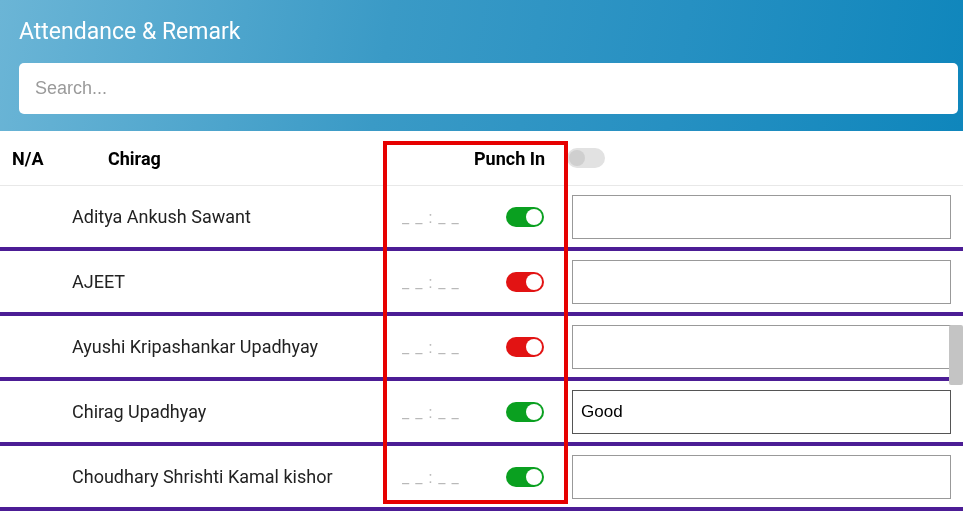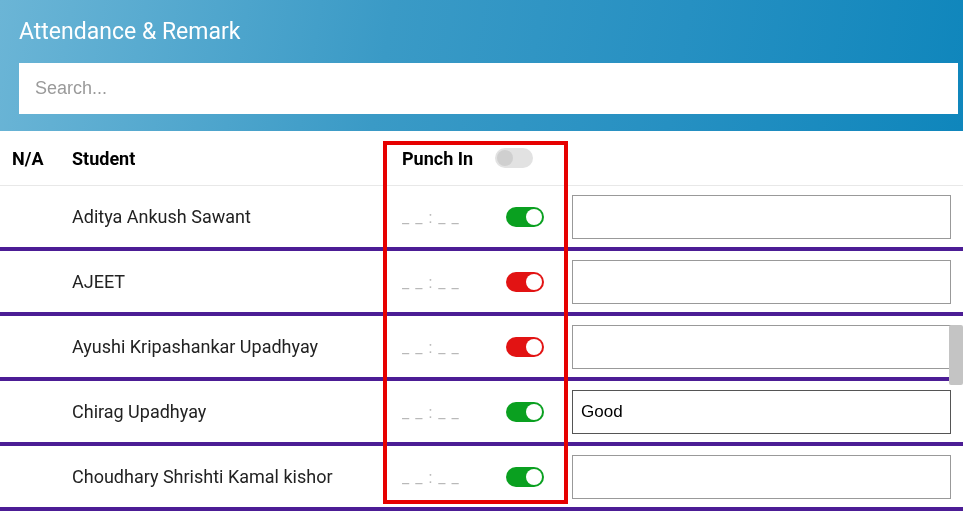--- a/index.html
+++ b/index.html
@@ -12,21 +12,21 @@
     height: 131px;
   }
   .header-title {
     color: #fff;
     font-size: 23px;
     font-weight: 400;
     margin-bottom: 18px;
   }
   .search-wrap {
     background: #fff;
-    border-radius: 0;
+    border-radius: 5px;
     height: 51px;
     display: flex;
     align-items: center;
     padding: 0 16px;
   }
   .search-input {
     width: 100%;
     border: none;
     outline: none;
     font-size: 18px;
@@ -34,20 +34,21 @@
   }
   .search-input::placeholder { color: #9a9a9a; }
 
   .table-area { position: relative; }
   .thead {
     display: flex;
     align-items: center;
     height: 55px;
     padding: 0 12px 0 12px;
     border-bottom: 1px solid #e8e8e8;
+    gap: 36px;
   }
   .col-na   { width: 60px;  font-weight: 700; font-size: 18px; }
   .col-stu  { width: 320px; font-weight: 700; font-size: 18px; }
   .col-pun  { width: 180px; font-weight: 700; font-size: 18px; display:flex; align-items:center; gap:22px; padding-left:10px;}
   .col-rem  { flex: 1;      font-weight: 700; font-size: 18px; display:flex; align-items:baseline; gap:10px; }
   .rem-hint { font-weight: 400; font-size: 14px; color: #8a8a8a; }
 
   .rows { height: 327px; overflow-y: auto; }
   .row {
     display: flex;
@@ -121,21 +122,21 @@
   <div class="header-title">Attendance &amp; Remark</div>
   <div class="search-wrap">
     <input class="search-input" type="text" placeholder="Search..." style="">
   </div>
 </div>
 
 <div class="table-area">
 
   <div class="thead">
     <div class="col-na">N/A</div>
-    <div class="col-stu">Student</div>
+    <div class="col-stu">Chirag</div>
     <div class="col-pun">
       <span>Punch In</span>
       <span class="toggle small off-grey">
           <span class="knob"></span>
         </span>
     </div>
   </div>
 
   <div class="rows">
 

